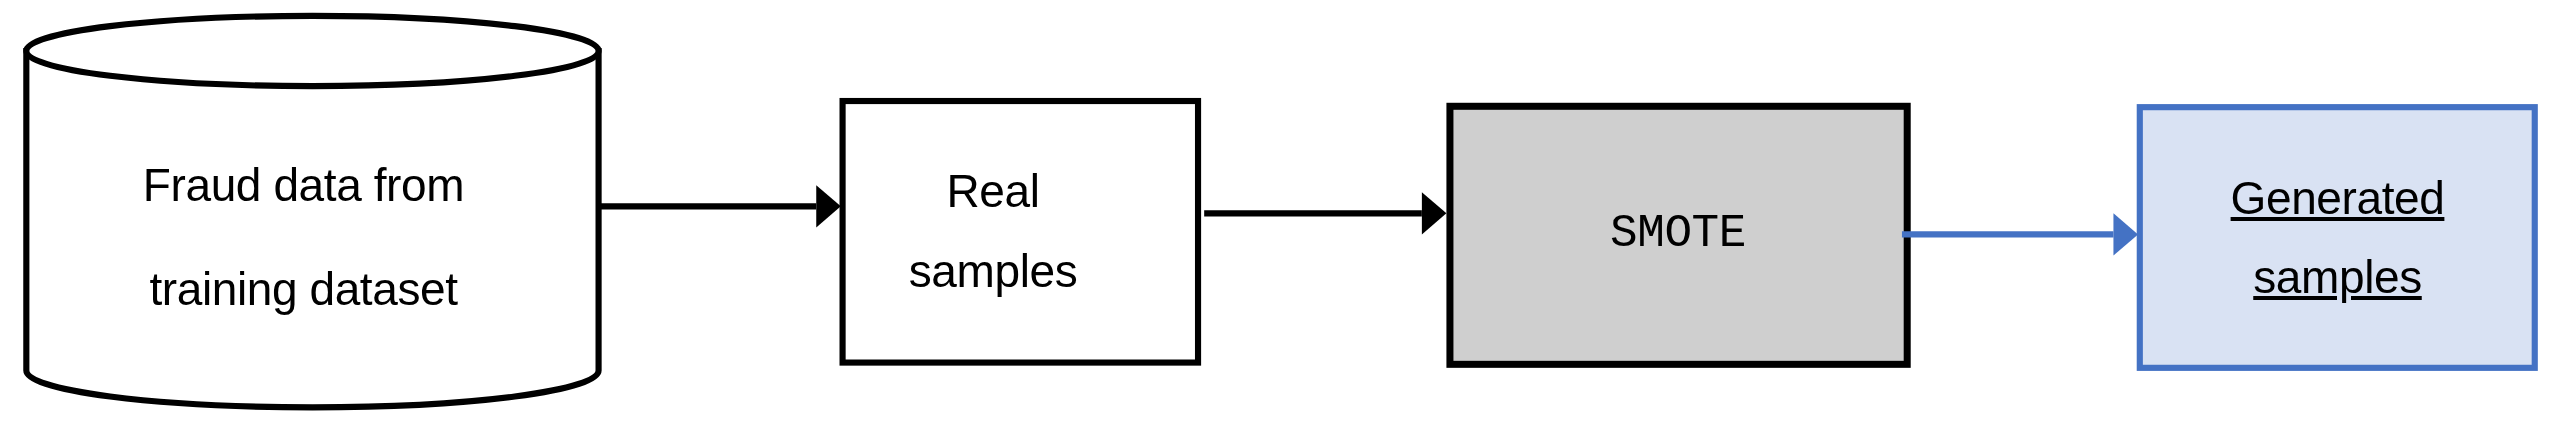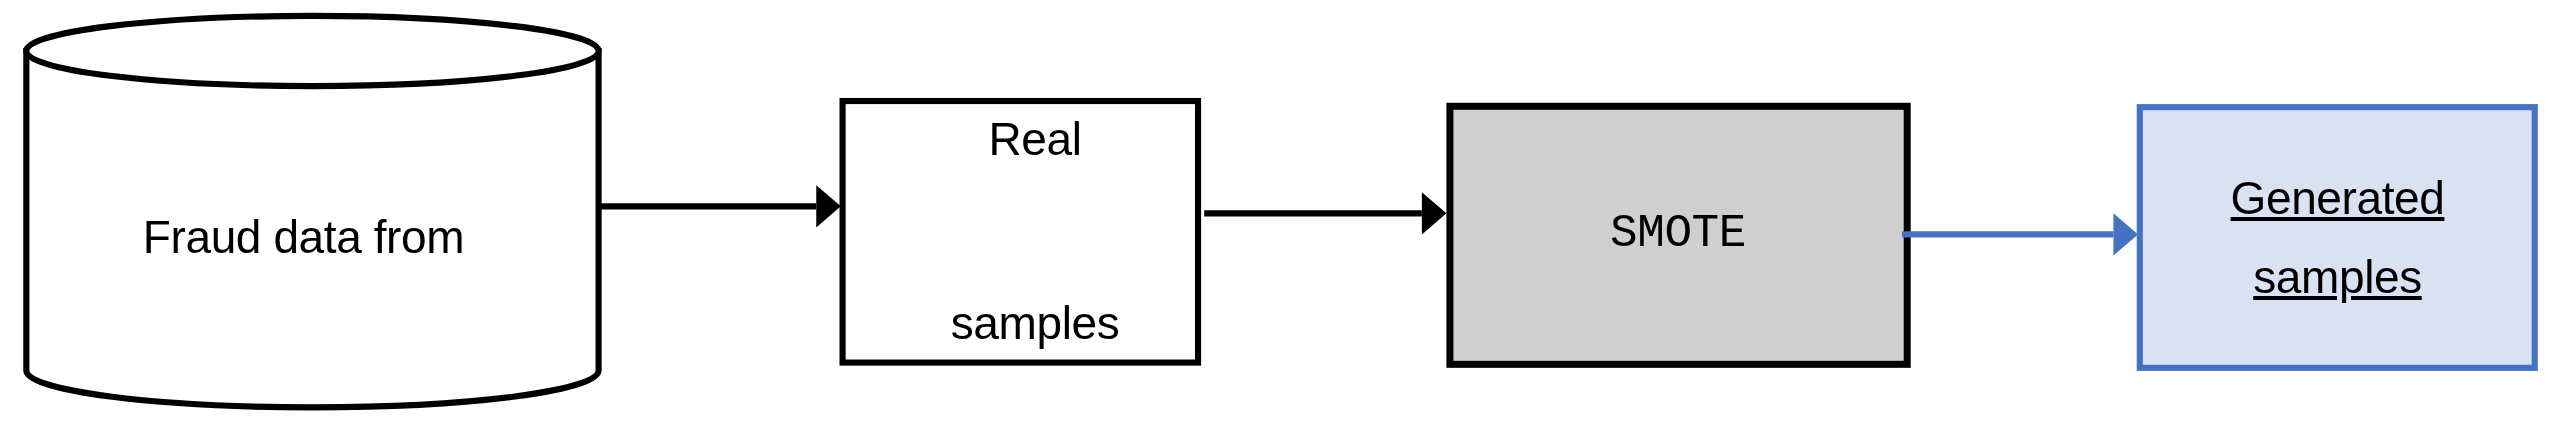--- a/index.html
+++ b/index.html
@@ -44,25 +44,24 @@
     display: block;
   }
   .db-label {
     left: 27px;
     top: 132px;
     width: 553px;
     height: 211px;
     gap: 24px;
   }
   .real-label {
-    left: 856px;
+    left: 814px;
     top: 100px;
     width: 358px;
     height: 263px;
-    justify-content: space-between;
   }
   .smote-label {
     left: 1448px;
     top: 105px;
     width: 460px;
     height: 260px;
     font-family: Liberation Mono, monospace;
   }
   .gen-label {
     left: 2139px;
@@ -103,20 +102,21 @@
     <g>
       <line x1="2167" y1="267" x2="2408" y2="267" stroke="#4472C4" stroke-width="7"></line>
       <polygon points="2408,243 2436,267 2408,291" fill="#4472C4"></polygon>
     </g>
 
     <rect x="2438" y="122" width="450" height="297" fill="#D9E2F3" stroke="#4472C4" stroke-width="7"></rect>
   </svg>
 
   <div class="node-label db-label">
     <span class="line">Fraud data from</span>
+    <span class="line">training dataset</span>
   </div>
 
   <div class="node-label real-label">
     <span class="line">Real</span>
     <span class="line">samples</span>
   </div>
 
   <div class="node-label smote-label">
     <span class="line">SMOTE</span>
   </div>

